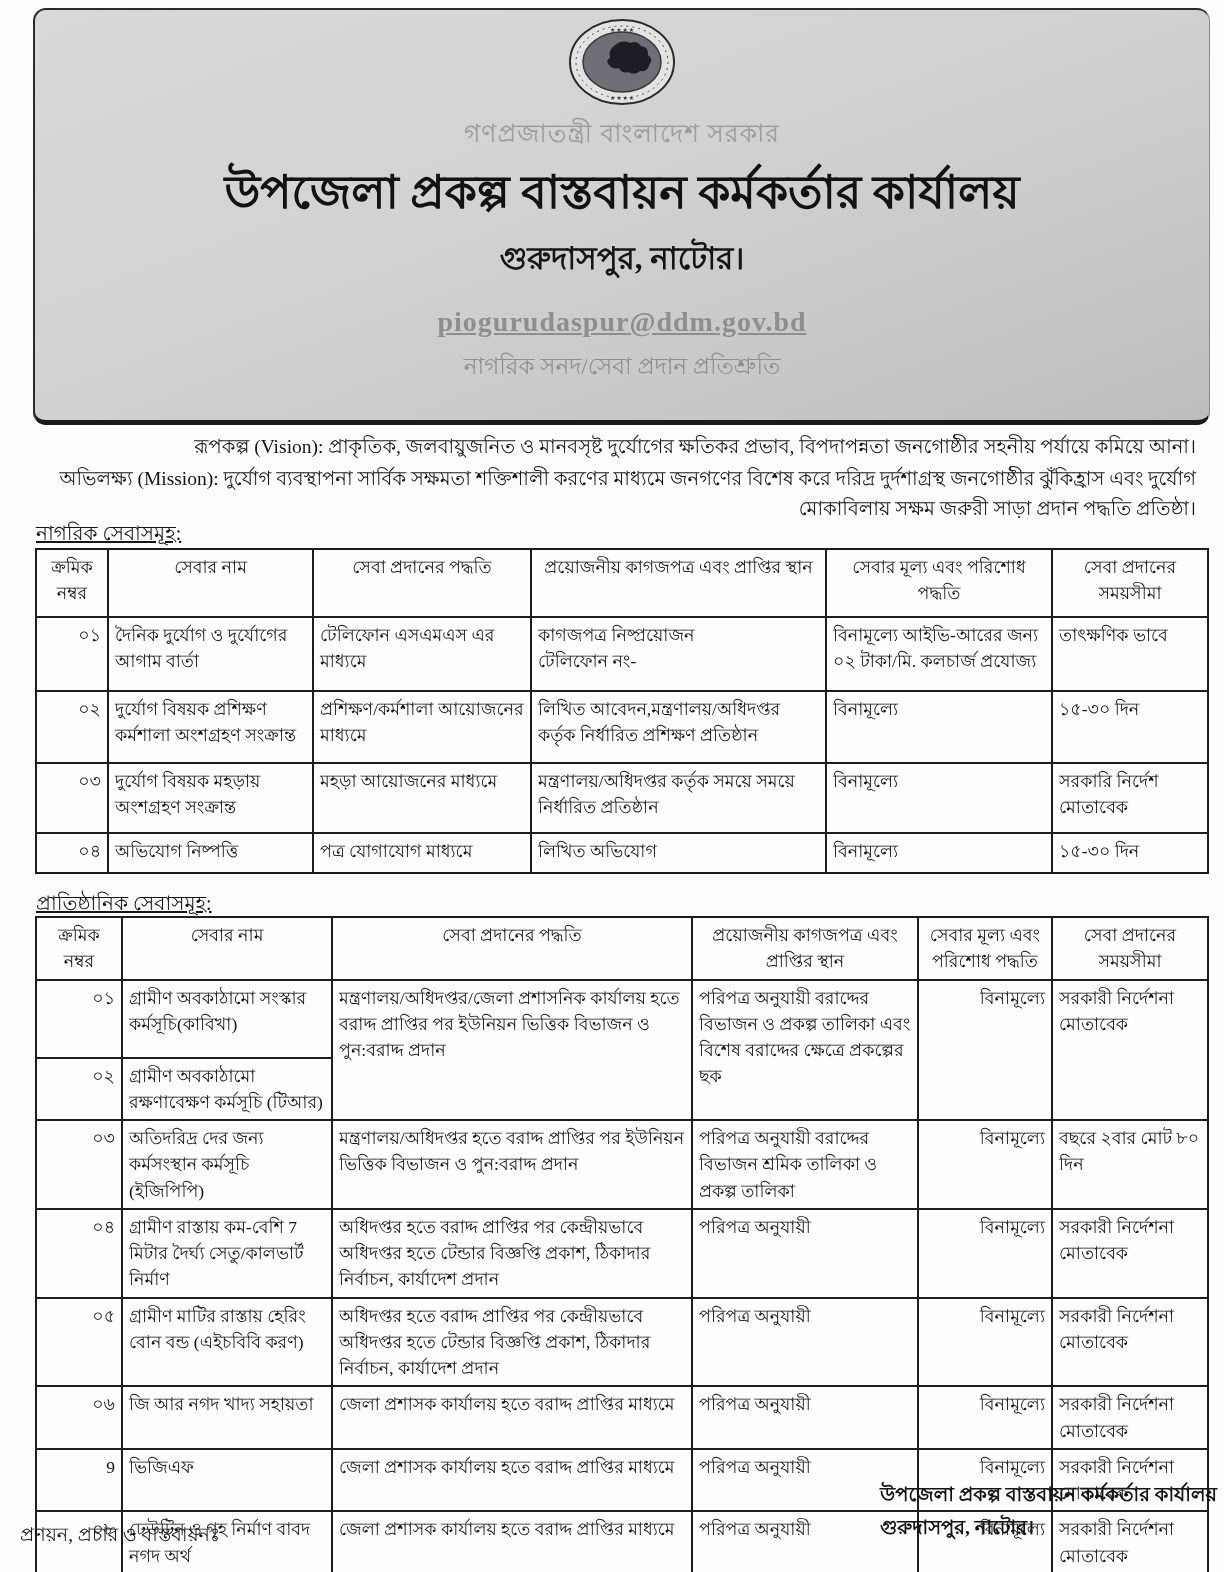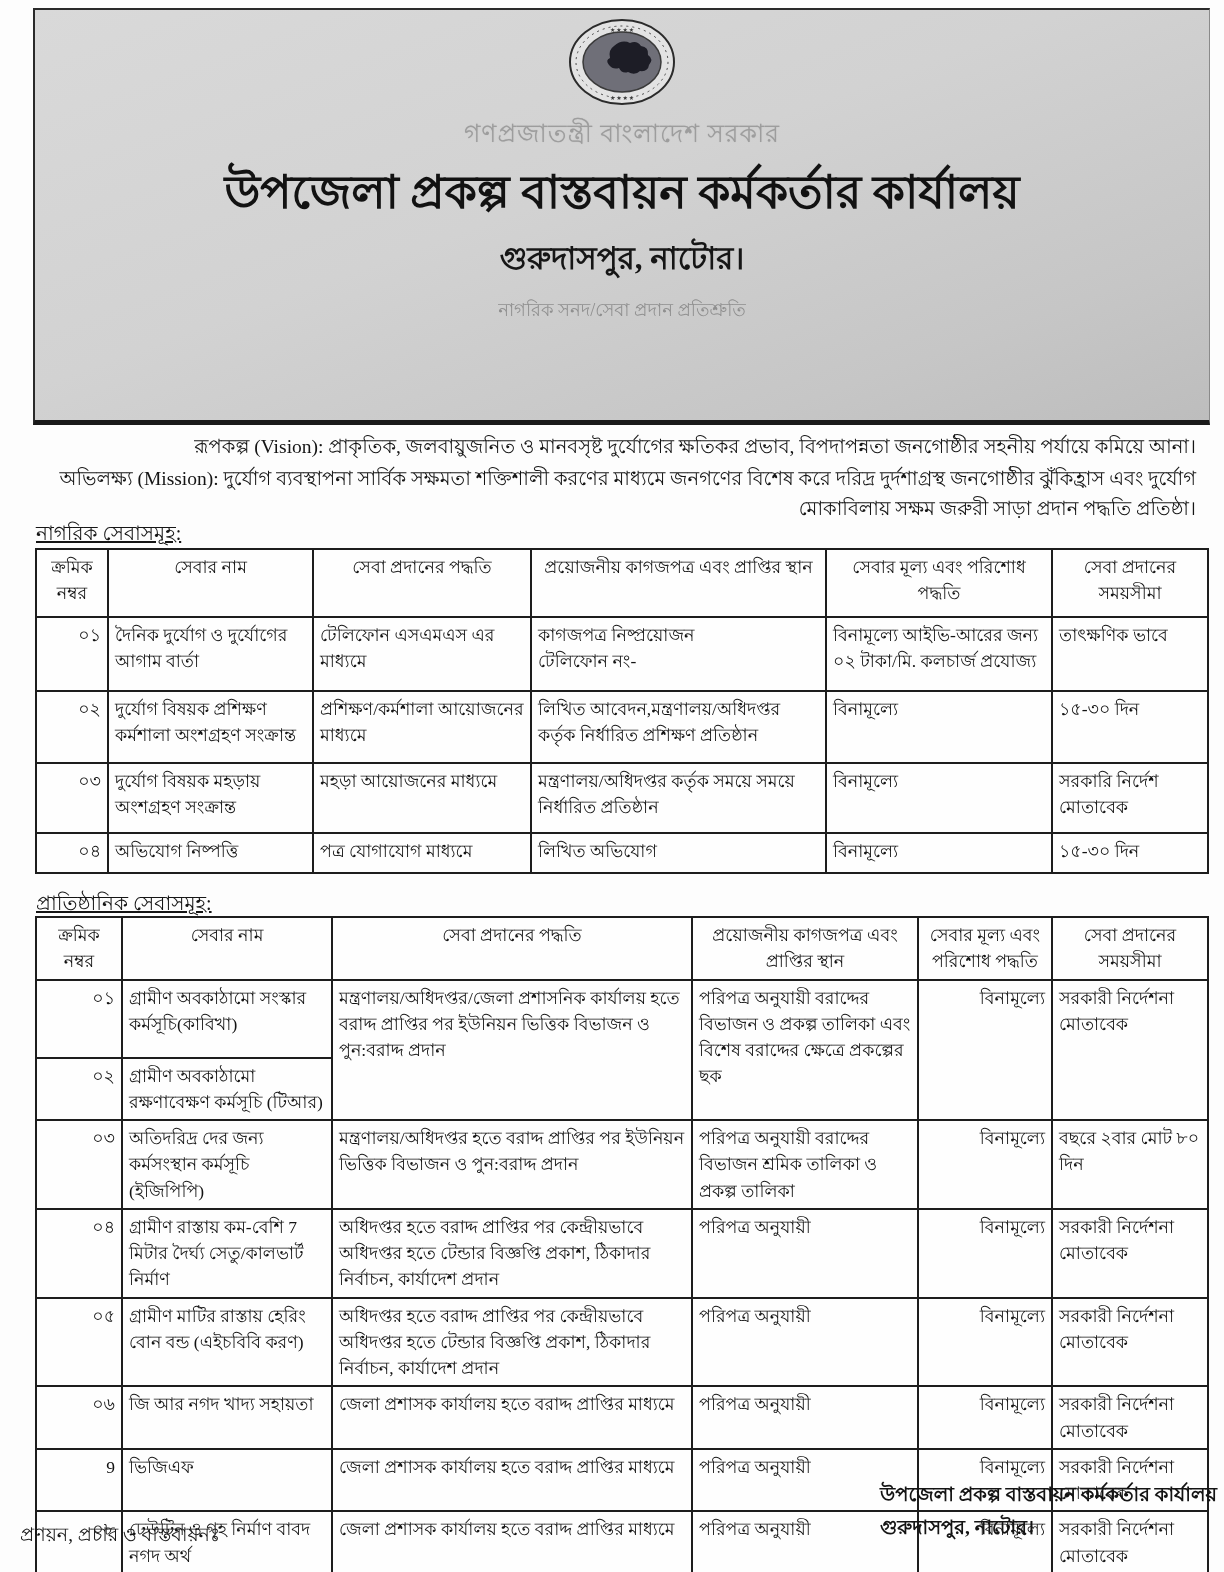--- a/index.html
+++ b/index.html
@@ -9,30 +9,30 @@
     color:#1b1b1b;
   }
   .page{position:absolute;left:0;top:0;width:1224px;height:1572px;background:#fdfdfd;}
 
   
   .header-band{
     position:absolute;left:33px;top:8px;width:1177px;height:417px;
     background:linear-gradient(160deg,#d9d9d9 0%,#d2d2d2 45%,#c6c6c6 80%,#bdbdbd 100%);
     border-left:2px solid #2a2a2a;border-top:2px solid #2a2a2a;border-right:1px solid #8a8a8a;
     border-bottom:5px solid #1a1a1a;
-    box-sizing:border-box;text-align:center;
+    box-sizing:border-box;text-align:center;border-radius:13px;
   }
   .seal{margin-top:6px;}
   .gov-line{font-size:25px;color:#9d9d9d;letter-spacing:1px;margin-top:2px;
     text-shadow:0 0 1px #b5b5b5;}
   .office-title{font-size:46px;font-weight:bold;color:#121212;margin-top:10px;line-height:1.15;}
   .location-line{font-size:31px;font-weight:bold;color:#161616;margin-top:14px;}
   .email-line{font-size:28px;font-weight:bold;color:#8e8e8e;margin-top:20px;
     text-decoration:underline;letter-spacing:1px;font-family:"Liberation Serif",serif;}
-  .charter-bn{font-size:18px;color:#8f8f8f;margin-top:10px;}
+  .charter-bn{font-size:23px;color:#8f8f8f;margin-top:10px;}
   .charter-en{font-size:37px;color:#e3e3e3;margin-top:10px;letter-spacing:2px;
     text-shadow:0 0 2px #8f8f8f, 1px 1px 0 #a5a5a5;font-family:"Liberation Serif",serif;}
 
   
   .vm{position:absolute;left:36px;top:432px;width:1160px;font-size:19.5px;line-height:1.55;color:#151515;text-align:right;}
   .vm p{margin:0 0 2px 0;}
 
   
   .section-label{position:absolute;left:36px;font-size:20px;color:#151515;
     text-decoration:underline;}
@@ -69,20 +69,21 @@
         <ellipse cx="56" cy="46" rx="39" ry="30" fill="#6f6f78" stroke="#3a3a3a" stroke-width="1.5"></ellipse>
         <path d="M48 30 q-6 4 -4 12 q-5 2 -1 7 q4 5 10 3 q3 6 9 4 q7 4 12 -1 q8 1 9 -6 q5 -6 -1 -10 q1 -8 -7 -9 q-4 -6 -11 -3 q-8 -4 -16 3 z" fill="#1d1d26"></path>
         <ellipse cx="56" cy="46" rx="46" ry="36" fill="none" stroke="#4a4a4a" stroke-width="1" stroke-dasharray="2 4"></ellipse>
         <text x="56" y="16" text-anchor="middle" font-size="6" fill="#3c3c3c">★ ★ ★ ★</text>
         <text x="56" y="84" text-anchor="middle" font-size="6" fill="#3c3c3c">★ ★ ★ ★</text>
       </svg>
     </div>
     <div class="gov-line">গণপ্রজাতন্ত্রী বাংলাদেশ সরকার</div>
     <div class="office-title">উপজেলা প্রকল্প বাস্তবায়ন কর্মকর্তার কার্যালয়</div>
     <div class="location-line">গুরুদাসপুর, নাটোর।</div>
+    <div class="email-line">piogurudaspur@ddm.gov.bd</div>
     <div class="charter-bn">নাগরিক সনদ/সেবা প্রদান প্রতিশ্রুতি</div>
   </div>
 
   <div class="vm">
     <p>রূপকল্প (Vision): প্রাকৃতিক, জলবায়ুজনিত ও মানবসৃষ্ট দুর্যোগের ক্ষতিকর প্রভাব, বিপদাপন্নতা জনগোষ্ঠীর সহনীয় পর্যায়ে কমিয়ে আনা।</p>
     <p>অভিলক্ষ্য (Mission): দুর্যোগ ব্যবস্থাপনা সার্বিক সক্ষমতা শক্তিশালী করণের মাধ্যমে জনগণের বিশেষ করে দরিদ্র দুর্দশাগ্রস্থ জনগোষ্ঠীর ঝুঁকিহ্রাস এবং দুর্যোগ মোকাবিলায় সক্ষম জরুরী সাড়া প্রদান পদ্ধতি প্রতিষ্ঠা।</p>
   </div>
 
   <div class="section-label label-citizen">নাগরিক সেবাসমূহ:</div>
 

